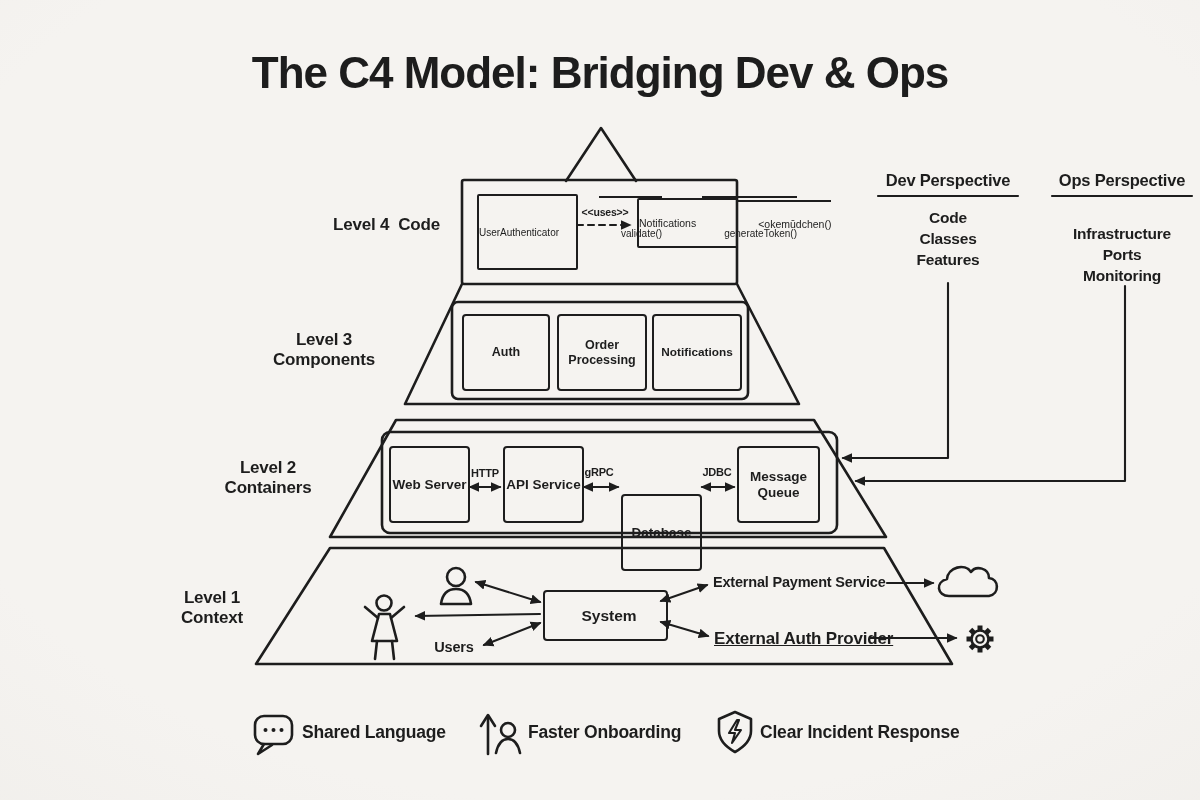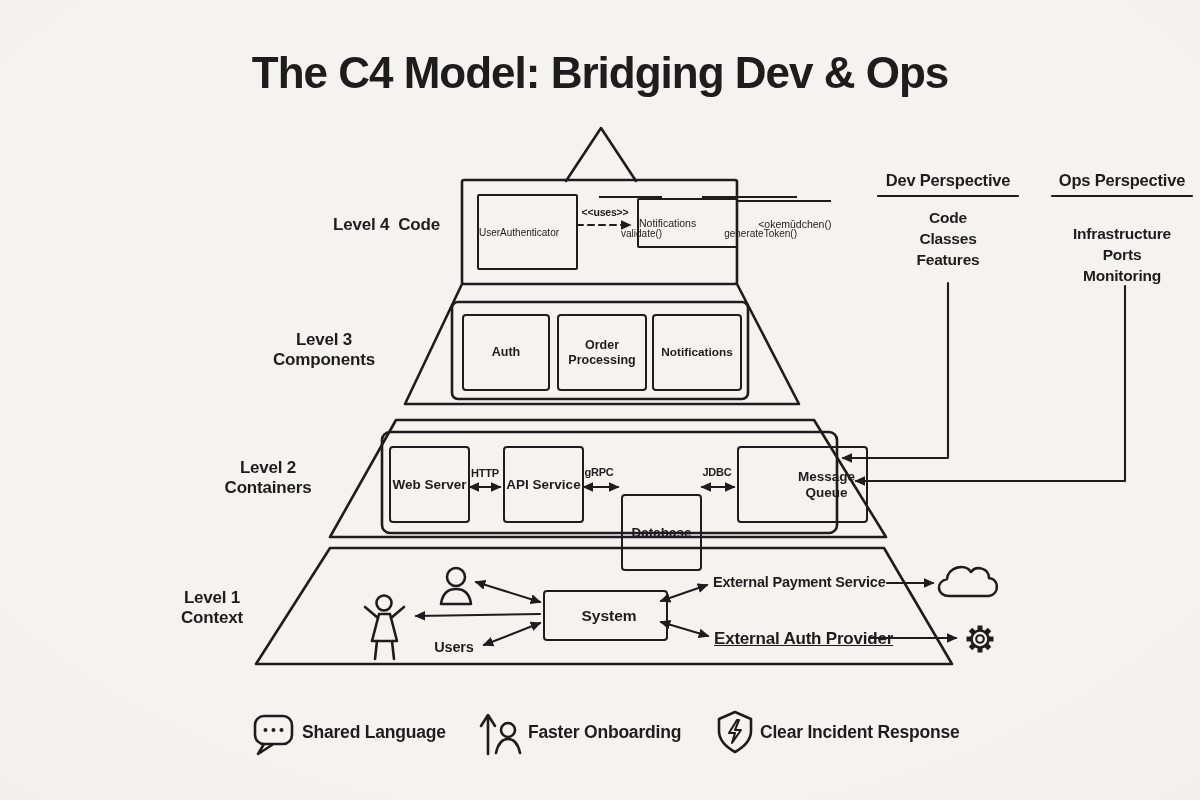--- a/index.html
+++ b/index.html
@@ -147,21 +147,21 @@
     <div class="row">&lt;okemūdchen()</div>
   </div>
 
   <div class="box" style="left:557px; top:314px; width:86px; height:73px; font-size:12.5px;">Order Processing</div>
   <div class="box" style="left:462px; top:314px; width:84px; height:73px; font-size:12.5px;">Auth</div>
   <div class="box" style="left:652px; top:314px; width:86px; height:73px; font-size:11.8px;">Notifications</div>
 
   <div class="box" style="left:389px; top:446px; width:77px; height:73px; font-size:13.5px;">Web Server</div>
   <div class="box" style="left:503px; top:446px; width:77px; height:73px; font-size:13.5px;">API Service</div>
   <div class="box" style="left:621px; top:446px; width:77px; height:73px; font-size:13.5px;margin-top:48px;">Database</div>
-  <div class="box" style="left:737px; top:446px; width:79px; height:73px; font-size:13.5px;padding-left:48px;">Message Queue</div>
+  <div class="box" style="left:737px; top:446px; width:79px; height:73px; font-size:13.5px;">Message Queue</div>
 
   <div class="t ctr" style="left:460px; top:467px; width:50px; font-size:11px;">HTTP</div>
   <div class="t ctr" style="left:574px; top:466px; width:50px; font-size:11px;">gRPC</div>
   <div class="t ctr" style="left:692px; top:466px; width:50px; font-size:11px;">JDBC</div>
 
   <div class="box" style="left:543px; top:590px; width:114px; height:47px; font-size:15.5px; border-width:2.7px;padding-left:7px;">System</div>
   <div class="t ctr" style="left:424px; top:639px; width:60px; font-size:14.5px;">Users</div>
   <div class="t" style="left:713px; top:574px; font-size:14.5px;">External Payment Service</div>
   <div class="t" style="left:714px; top:629px; font-size:17px;text-decoration:underline;">External Auth Provider</div>
 

